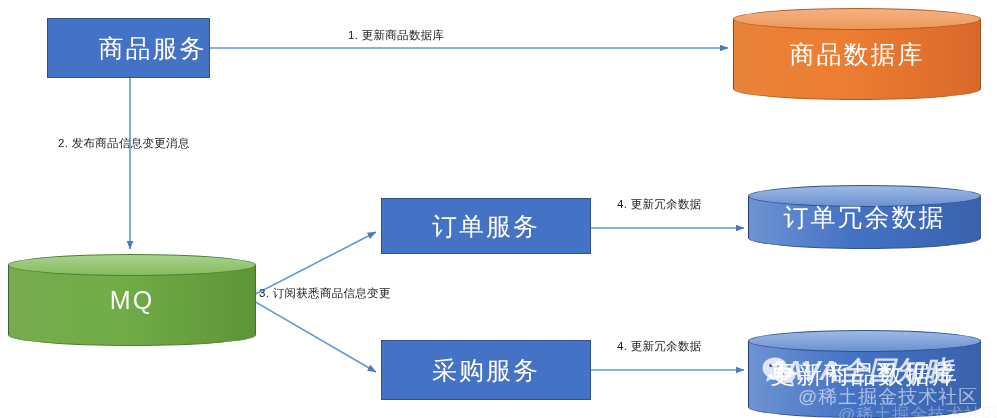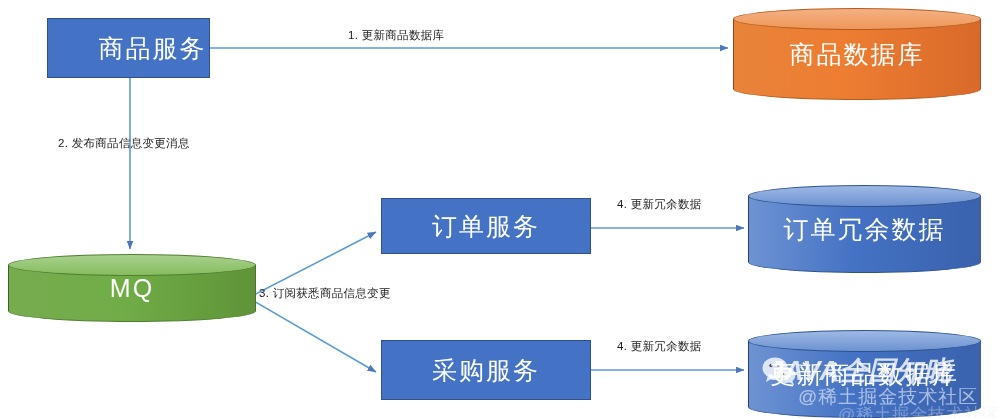--- a/index.html
+++ b/index.html
@@ -99,42 +99,42 @@
   #node-product-db .cyl-bottom-cap {
     background: linear-gradient(to right, #E8833A 0%, #ED7D31 45%, #D9692A 100%);
   }
   #node-product-db .cyl-top {
     background: linear-gradient(to bottom, #F4B183 0%, #EE975A 100%);
     border: 1px solid #B55B1E;
   }
   #node-product-db .cyl-bottom-cap { border: 1px solid #B55B1E; }
 
   
-  #node-mq { left: 8px; top: 254px; width: 248px; height: 68px; }
+  #node-mq { left: 8px; top: 254px; width: 248px; height: 92px; }
   #node-mq .cyl-body,
   #node-mq .cyl-bottom-cap {
     background: linear-gradient(to right, #77AB4F 0%, #70AD47 45%, #5F9438 100%);
   }
   #node-mq .cyl-top {
     background: linear-gradient(to bottom, #A9D18E 0%, #86BC5E 100%);
     border: 1px solid #507E32;
   }
   #node-mq .cyl-bottom-cap { border: 1px solid #507E32; }
 
   
   .cyl-blue .cyl-body,
   .cyl-blue .cyl-bottom-cap {
     background: linear-gradient(to right, #6E93D2 0%, #4472C4 45%, #3A62AD 100%);
   }
   .cyl-blue .cyl-top {
     background: linear-gradient(to bottom, #9DB9E4 0%, #6D92D1 100%);
     border: 1px solid #2F528F;
   }
   .cyl-blue .cyl-bottom-cap { border: 1px solid #2F528F; }
-  #node-order-db    { left: 748px; top: 185px; width: 233px; height: 88px; }
+  #node-order-db    { left: 748px; top: 185px; width: 233px; height: 64px; }
   #node-purchase-db { left: 748px; top: 330px; width: 233px; height: 88px; }
 
   
   .edge-label {
     position: absolute;
     font-size: 11.5px;
     color: #1a1a1a;
     white-space: nowrap;
     letter-spacing: .3px;
     line-height: 1;

